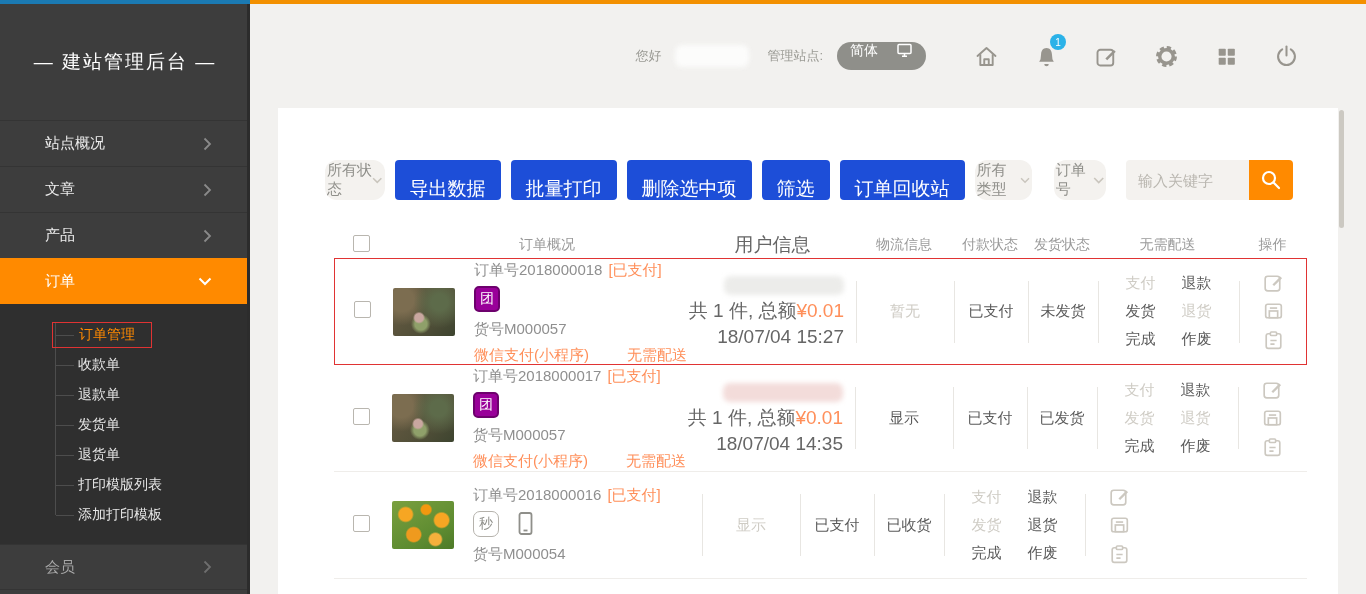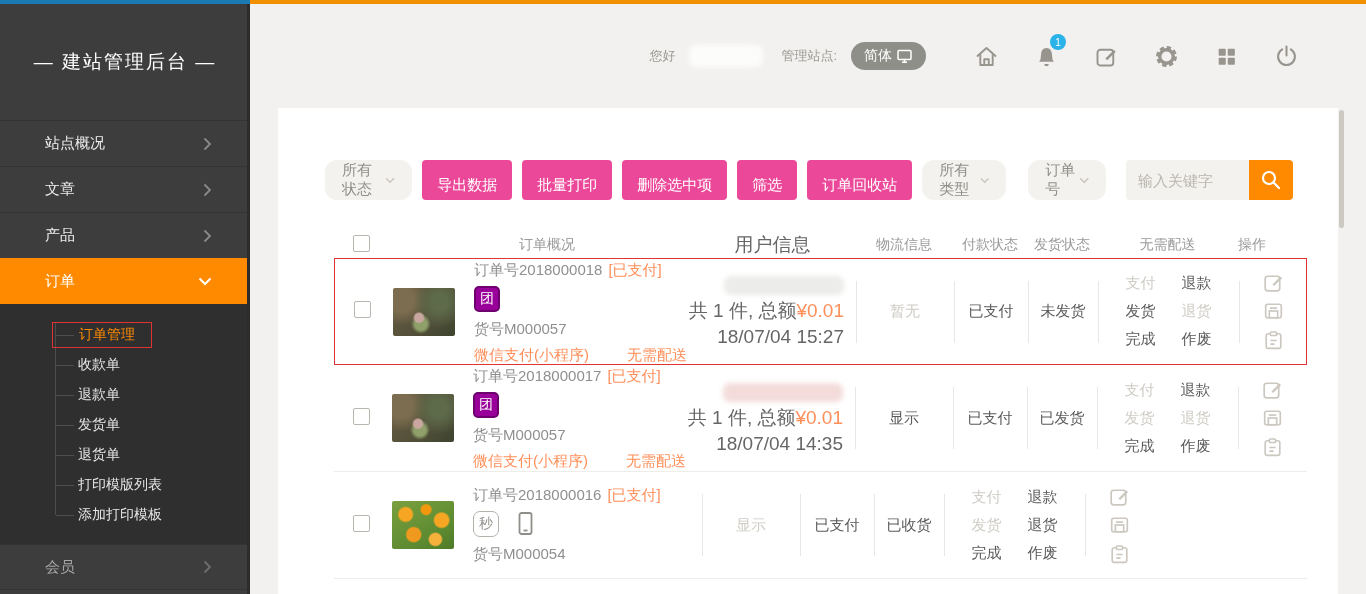--- a/index.html
+++ b/index.html
@@ -45,49 +45,49 @@
 
   
   .topbar {
     position:absolute; left:250px; top:4px; right:0; height:104px;
     display:flex; align-items:center; justify-content:flex-end;
     padding-right:62px; gap:14px; color:#9a9a94; font-size:13px;
   }
   .blob { display:inline-block; border-radius:7px; filter:blur(2.5px); }
   .blob.tb { width:74px; height:22px; background:#fcfcfb; margin-right:4px; }
   .pill {
-    display:flex; align-items:center; gap:4px; height:28px; padding:0 13px;
+    display:flex; gap:18px; height:28px; padding:0 13px;
     background:#8f8f8a; color:#fff; border:none; border-radius:15px;
     font-size:14px; cursor:pointer; margin-right:18px;
   }
   .tb-icon { width:36px; height:36px; display:flex; align-items:center; justify-content:center; position:relative; cursor:pointer; margin-left:10px; }
   .badge {
     position:absolute; top:-4px; right:-2px; min-width:16px; height:16px; border-radius:8px;
     background:#2bb2e8; color:#fff; font-size:10px; display:flex; align-items:center; justify-content:center;
   }
 
   
   .panel {
     position:absolute; left:278px; top:108px; width:1060px; height:520px;
     background:#fff;
   }
   .toolbar {
     display:flex; align-items:center; gap:10px;
     padding:52px 45px 0 47px;
   }
   .dd {
     height:40px; border-radius:12px; background:#f4f2ef; color:#8f8f8a; font-size:15px;
-    display:flex; align-items:center; justify-content:space-between; padding:0 17px; cursor:pointer;
+    display:flex; align-items:center; justify-content:space-between; padding:0 2px; cursor:pointer;
   }
   .dd.w1 { width:120px; }
   .dd.w2 { width:115px; margin-left:auto; }
   .dd.w3 { width:105px; margin-left:12px; }
   .gbtn {
-    height:40px; padding:16px 15px; background:#ec4899; color:#fff; border:none; border-radius:4px;
-    font-size:15px; cursor:pointer; font-family:inherit; white-space:nowrap;
+    height:40px; padding:16px 15px; background:#1d4ed8; color:#fff; border:none; border-radius:4px;
+    font-size:19px; cursor:pointer; font-family:inherit; white-space:nowrap;
   }
   .search-wrap { display:flex; margin-left:10px; }
   .search-input {
     width:123px; height:40px; border:none; background:#f4f2ef; border-radius:4px 0 0 4px;
     padding:0 12px; font-size:15px; color:#666; font-family:inherit; outline:none;
   }
   .search-input::placeholder { color:#b9b6af; }
   .search-btn { width:44px; height:40px; border:none; background:#ff8a00; border-radius:0 4px 4px 0; cursor:pointer; display:flex; align-items:center; justify-content:center; }
 
   
@@ -324,21 +324,21 @@
   <div class="table">
 
     <div class="cols thead">
       <div class="c-check"><span class="checkbox"></span></div>
       <div class="c-order">订单概况</div>
       <div class="c-user" style="align-items:center;">用户信息</div>
       <div class="c-log">物流信息</div>
       <div class="c-pay">付款状态</div>
       <div class="c-ship">发货状态</div>
       <div class="c-status" style="text-align:center;">无需配送</div>
-      <div class="c-ops" style="">操作</div>
+      <div class="c-ops" style="text-align:center;">操作</div>
     </div>
 
     <div class="cols trow highlight">
       <div class="c-check"><span class="checkbox"></span></div>
       <div class="c-order">
         <div class="pimg" data-variant="forest-girl"></div>
         <div class="order-info">
           <div class="ln"><span class="gray">订单号2018000018</span><span class="salmon tag">[已支付]</span></div>
           <div class="badge-row">
               <span class="badge-sq" data-style="purple">团</span>

